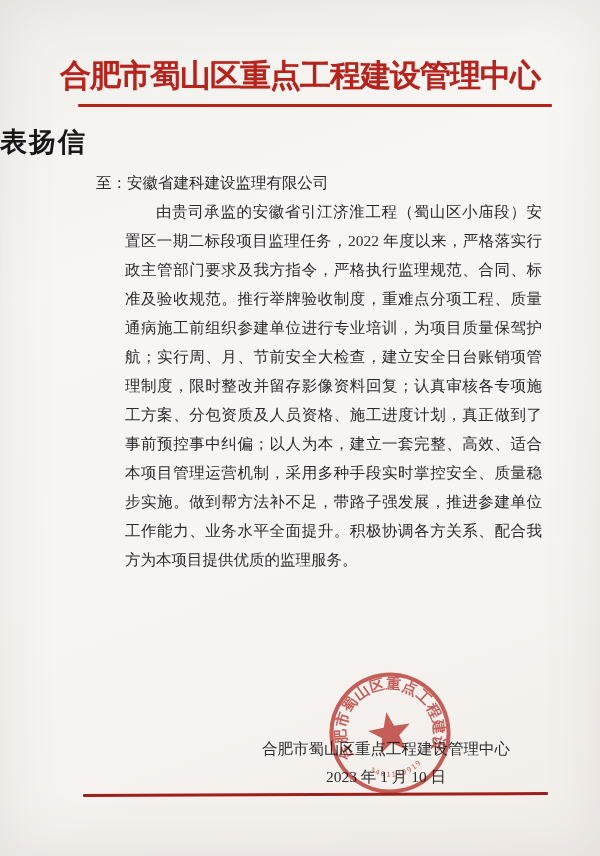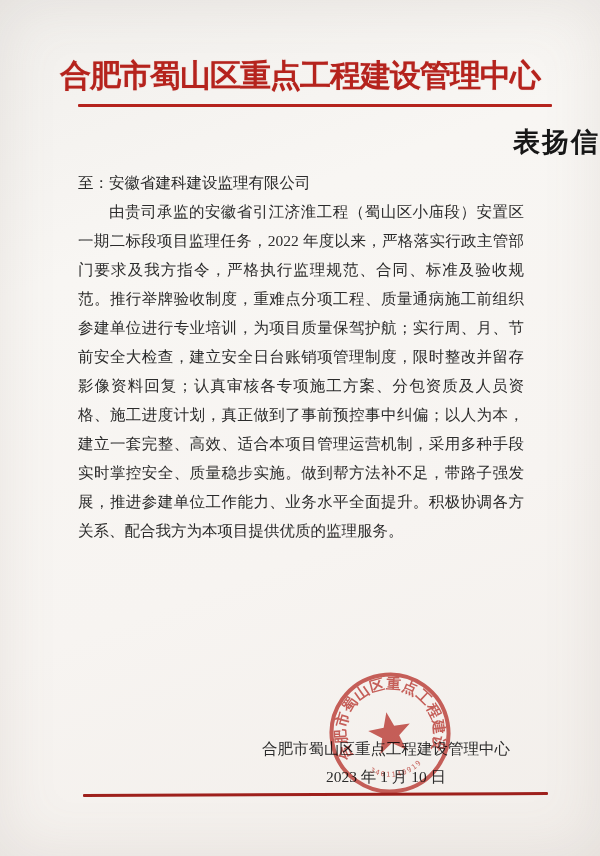--- a/index.html
+++ b/index.html
@@ -39,38 +39,38 @@
     height: 3px;
     background: #b5231d;
     border-radius: 1px;
   }
 
   .doc-title {
     position: absolute;
     top: 124px;
     left: 0;
     width: 100%;
-    text-align: right;
+    text-align: left;
     font-size: 27px;
     font-weight: bold;
     letter-spacing: 2px;
     color: #171717;
   }
 
   .letter-body {
     position: absolute;
     top: 168px;
-    left: 78px;
+    left: 96px;
     width: 446px;
     font-size: 15.5px;
     line-height: 29px;
     color: #2b2b2b;
     text-align: justify;
   }
-  .letter-body p[data-name="body-paragraph"] { text-indent: 2em; }
+  .letter-body p[data-name="body-paragraph"] { text-indent: 2em; margin-left: 29px; }
   .letter-body p { margin: 0; }
 
   .signature-block {
     position: absolute;
     top: 739px;
     left: 230px;
     width: 312px;
     text-align: center;
     font-size: 15.5px;
     color: #2b2b2b;

